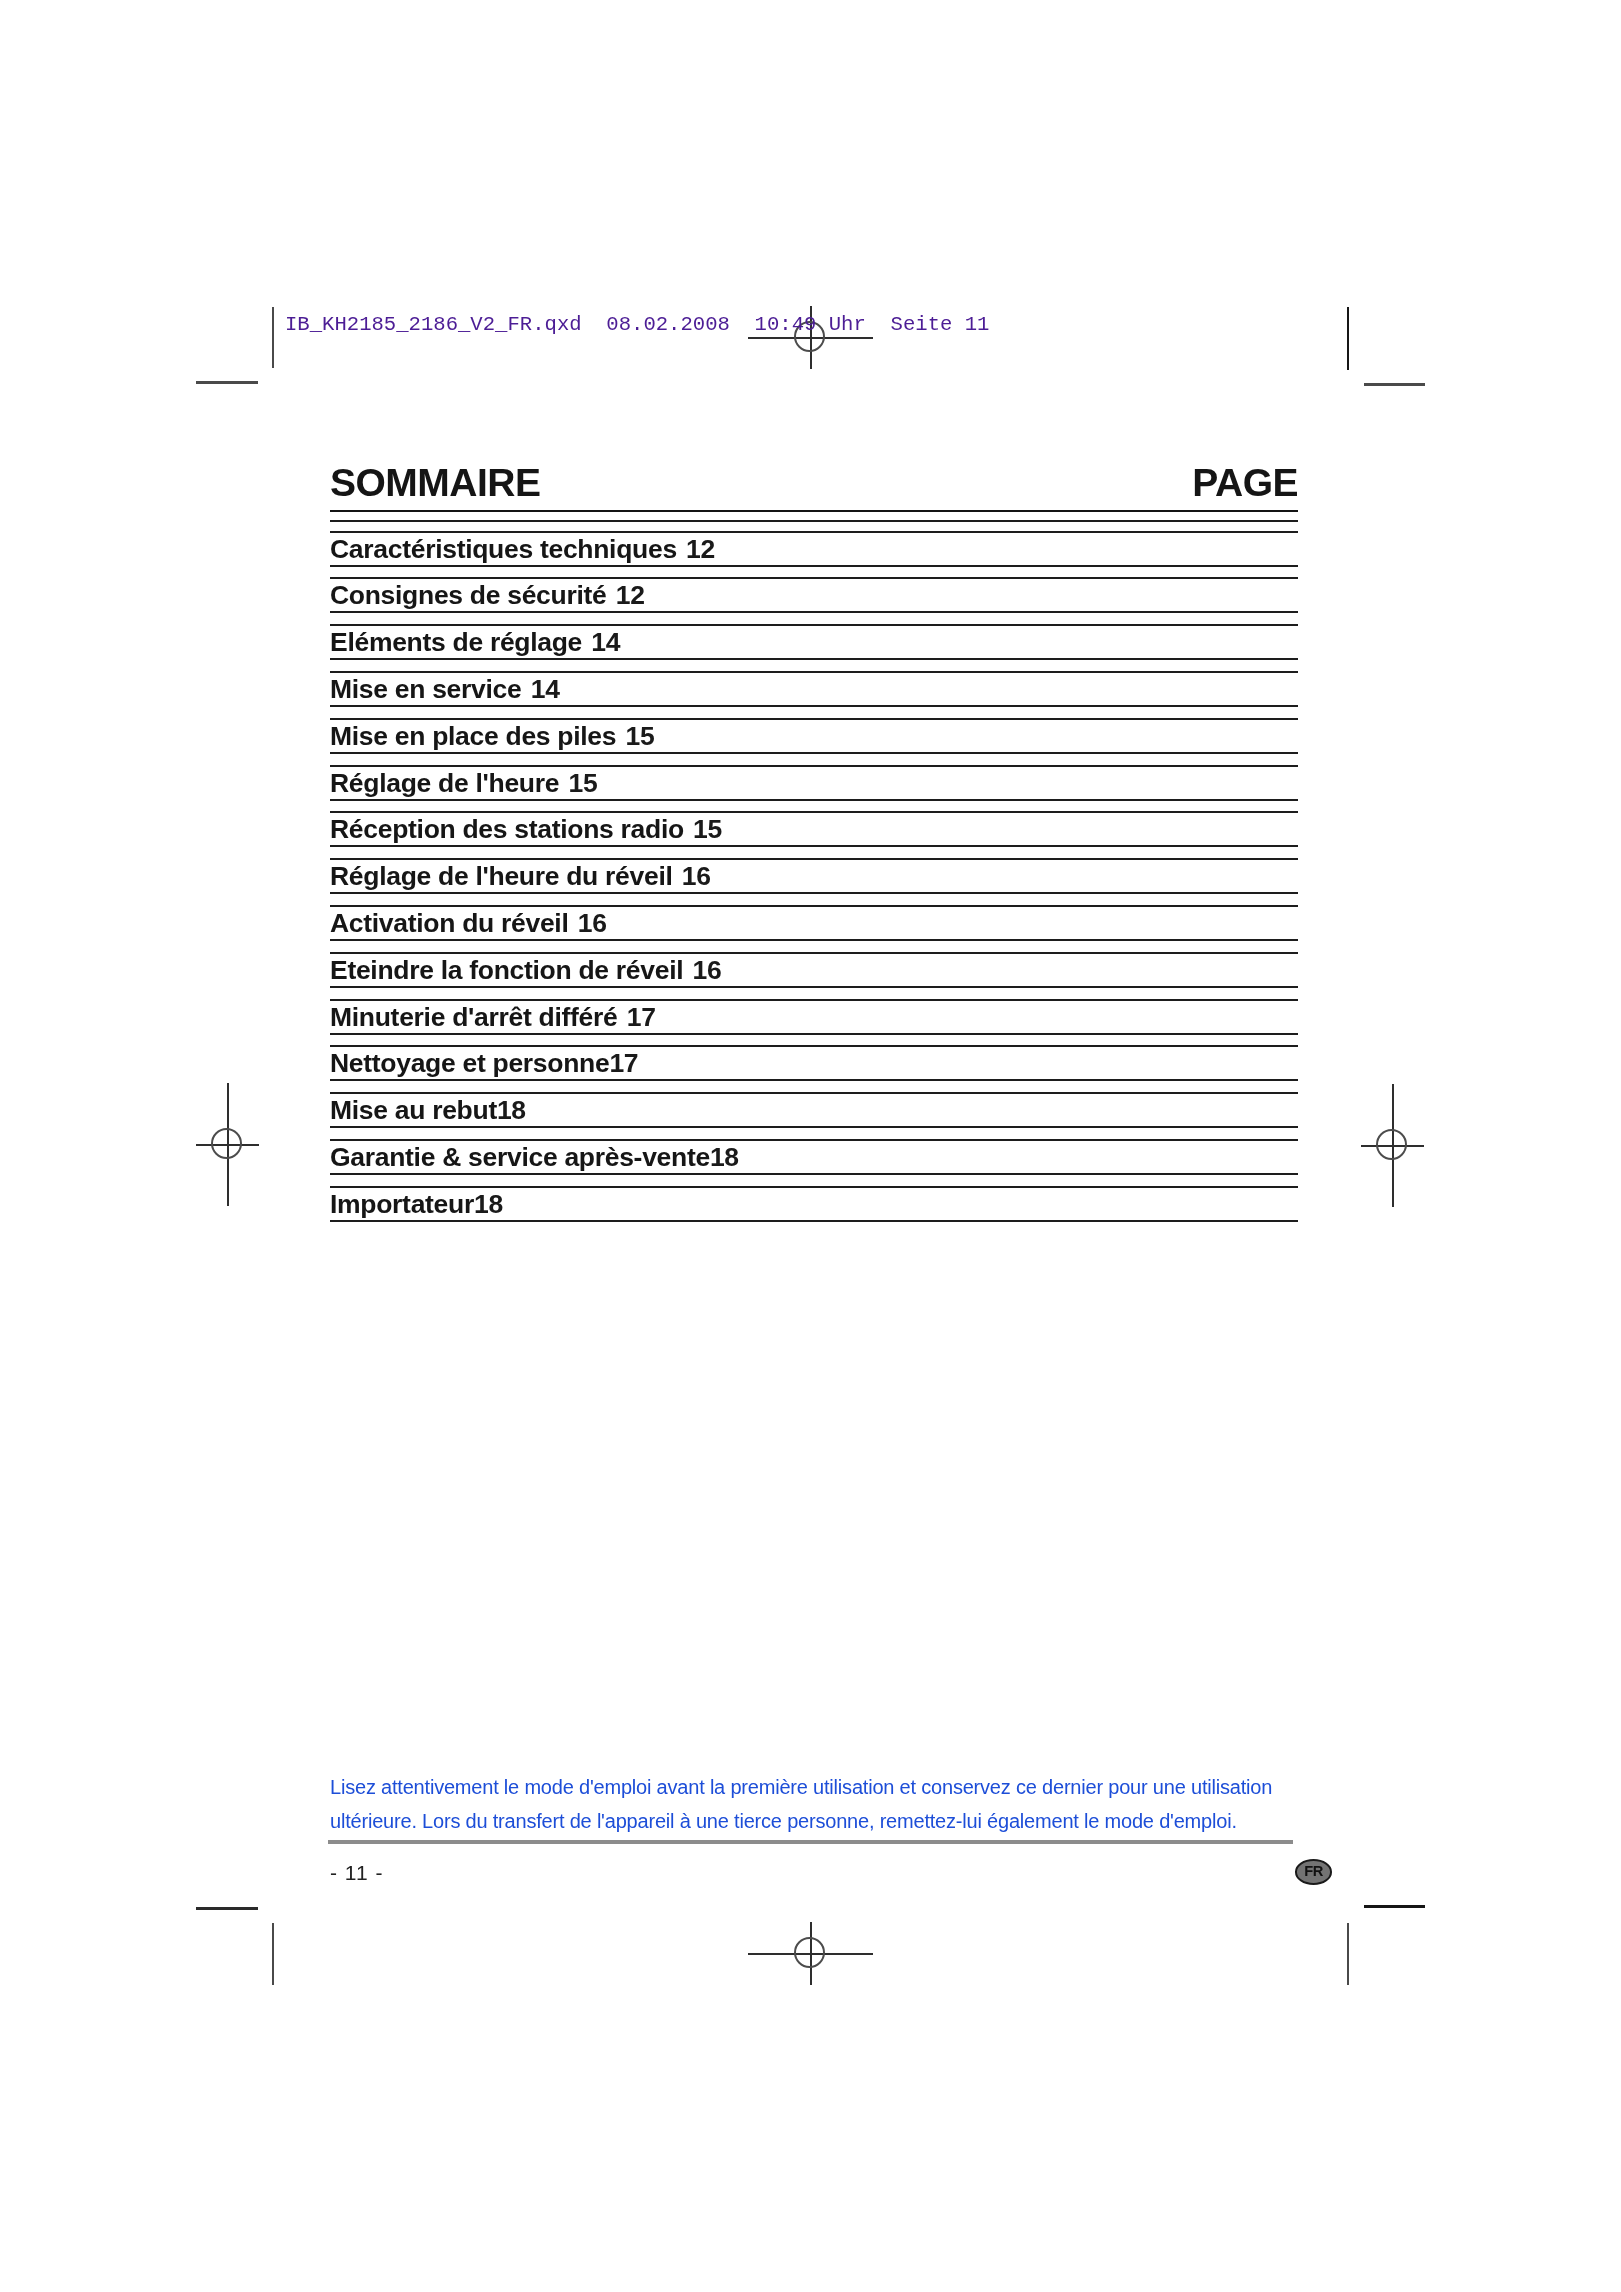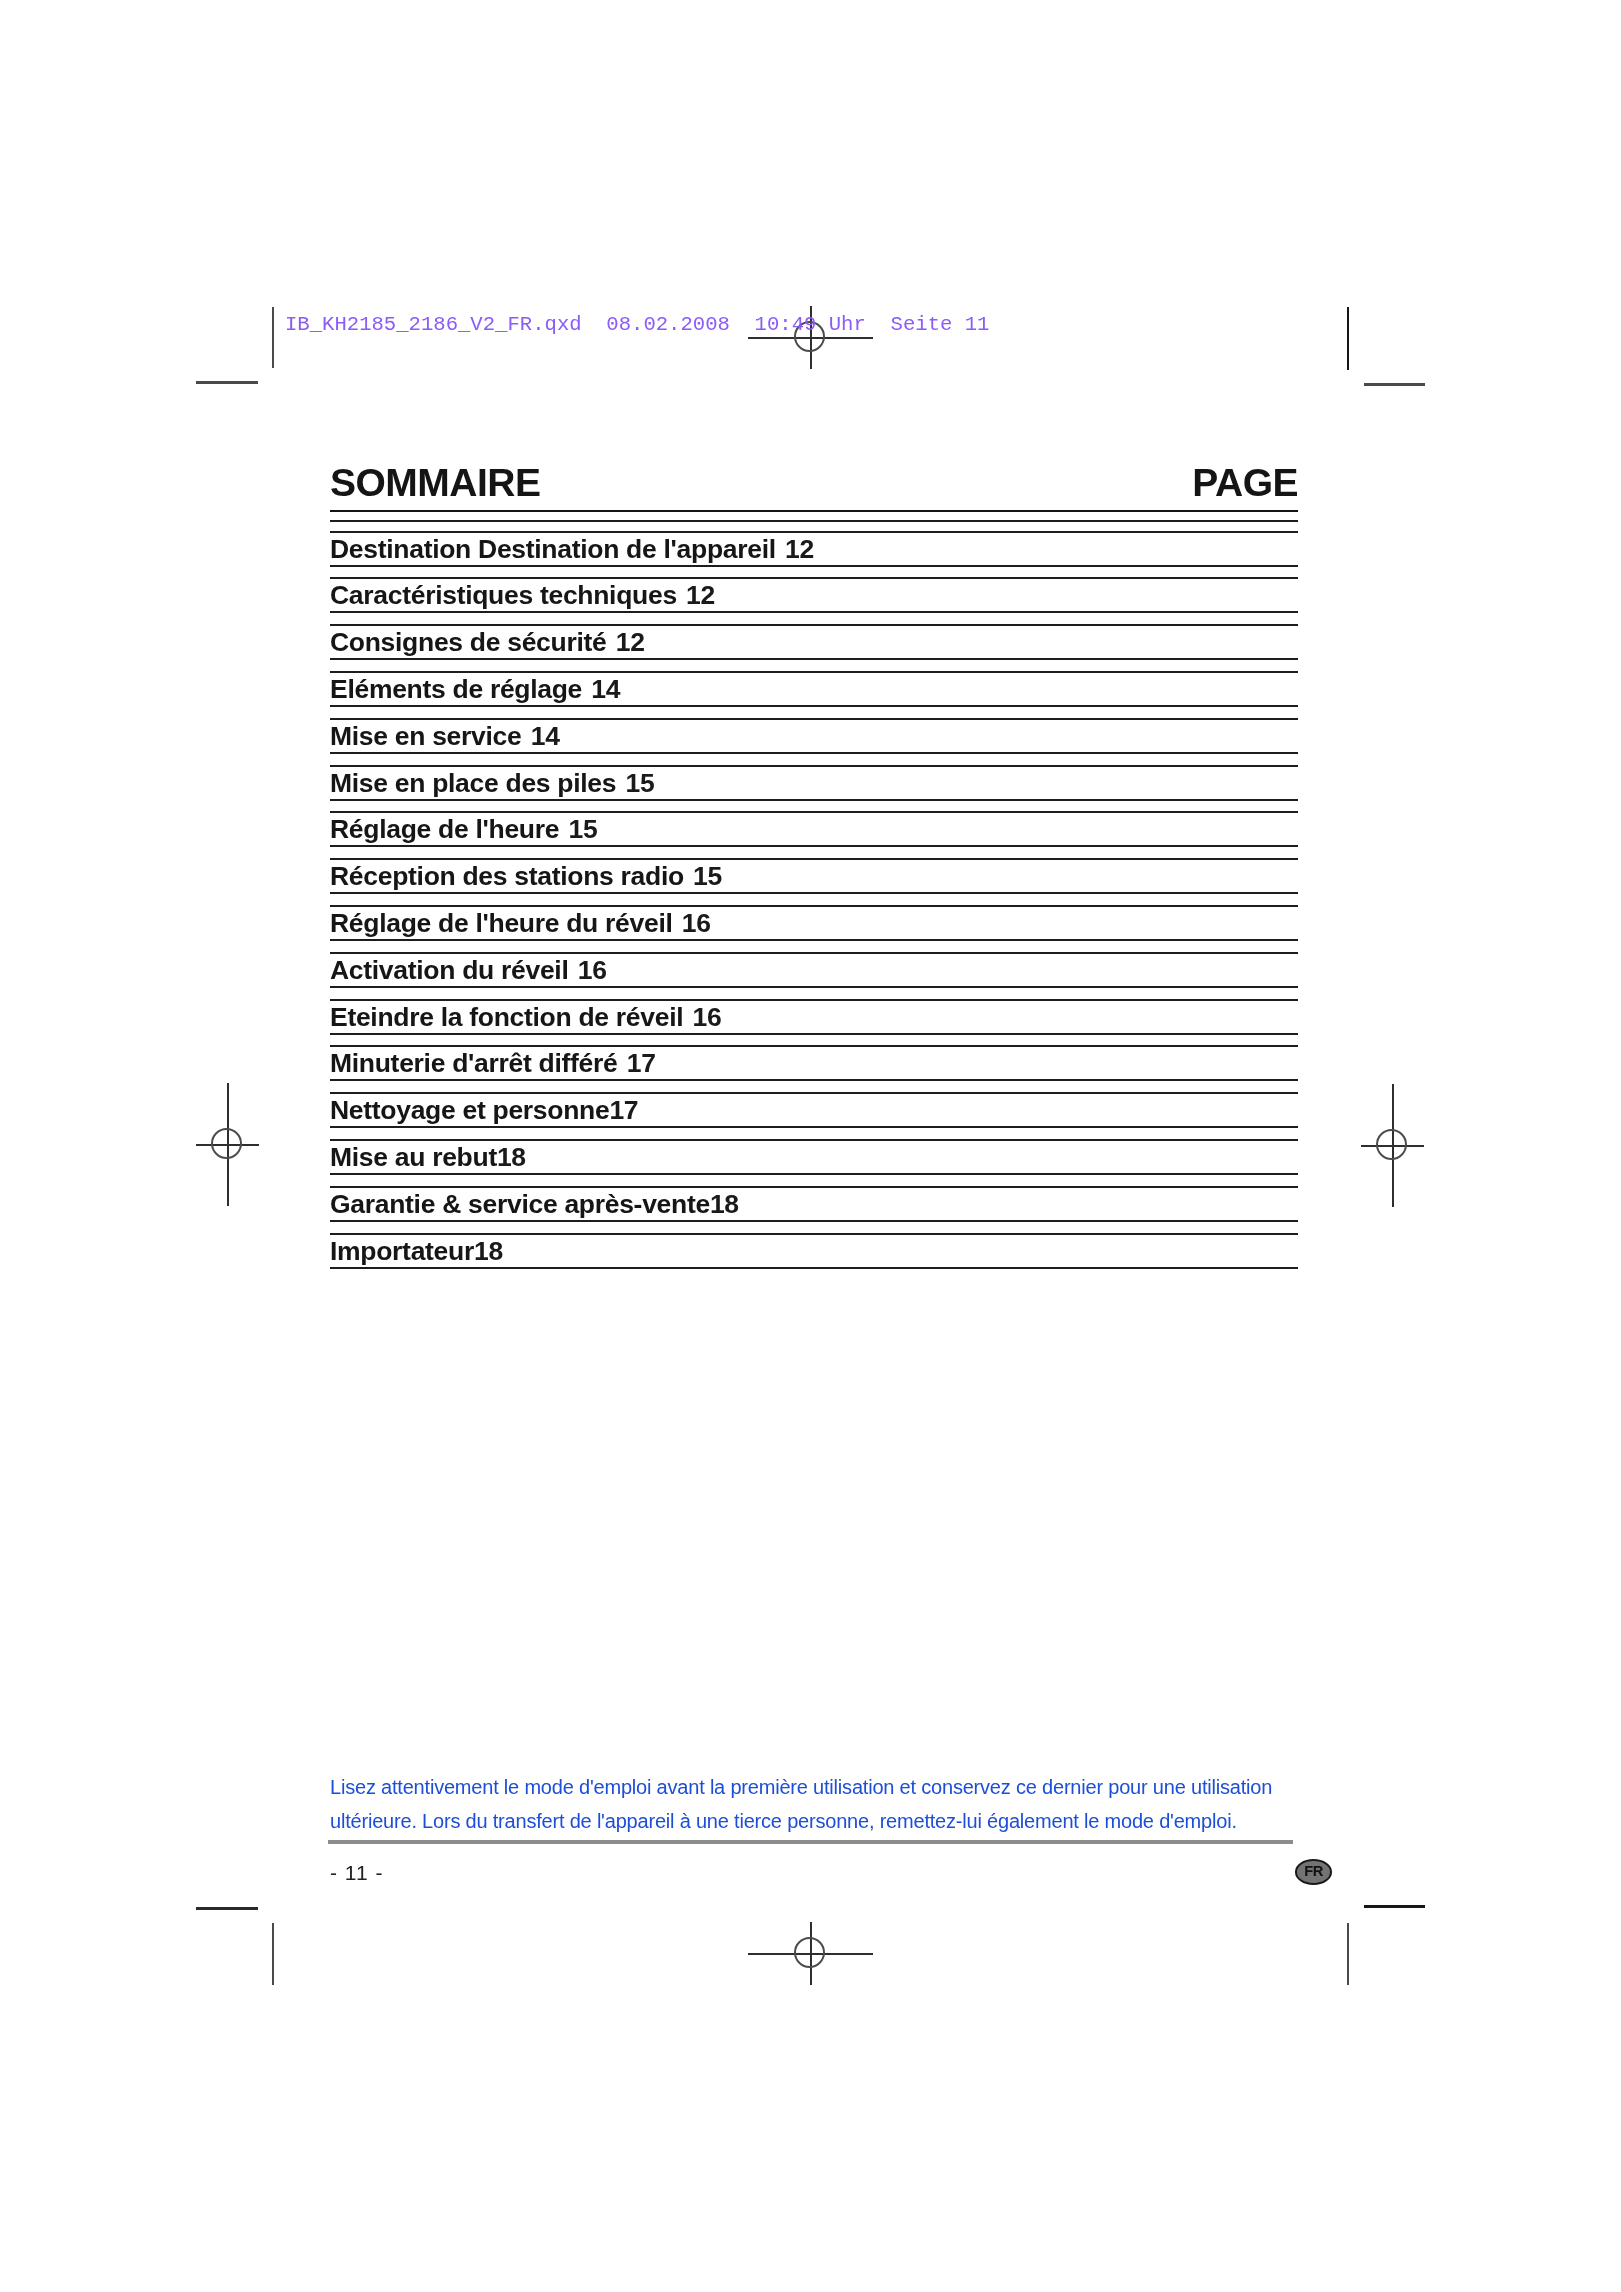--- a/index.html
+++ b/index.html
@@ -9,21 +9,21 @@
     background:#ffffff;
     font-family:"Liberation Sans", sans-serif;
     color:#1a1a1a;
     overflow:hidden;
   }
   
   .job-header{
     position:absolute;left:285px;top:312px;
     font-family:"Liberation Mono", monospace;
     font-size:20.6px;line-height:25.5px;
-    color:#8b5cf6;white-space:pre;
+    color:#4c1d95;white-space:pre;
   }
   
   .cmark{position:absolute;background:#4a4a4a;}
   
   .regmark{position:absolute;width:127px;height:127px;}
   .rm-v{position:absolute;left:63px;width:2px;background:#2e2e2e;}
   .rm-h{position:absolute;top:63px;height:2px;background:#2e2e2e;}
   .regmark.h-long .rm-h{left:1px;width:125px;}
   .regmark.h-long .rm-v{top:32px;height:63px;}
   .regmark.v-long .rm-v{top:2px;height:123px;}
@@ -112,21 +112,20 @@
   <div class="job-header">IB_KH2185_2186_V2_FR.qxd  08.02.2008  10:49 Uhr  Seite 11</div>
 
   <div class="toc">
     <div class="toc-titlebar">
       <span>SOMMAIRE</span>
       <span>PAGE</span>
     </div>
     <div class="toc-title-underline2"></div>
 
     <div class="toc-rows">
-      <div class="toc-row inline"><span>Destination Destination de l'appareil</span><span class="page">12</span></div>
       <div class="toc-row inline"><span>Caractéristiques techniques</span><span class="page">12</span></div>
       <div class="toc-row inline"><span>Consignes de sécurité</span><span class="page">12</span></div>
       <div class="toc-row inline"><span>Eléments de réglage</span><span class="page">14</span></div>
       <div class="toc-row inline"><span>Mise en service</span><span class="page">14</span></div>
       <div class="toc-row inline"><span>Mise en place des piles</span><span class="page">15</span></div>
       <div class="toc-row inline"><span>Réglage de l'heure</span><span class="page">15</span></div>
       <div class="toc-row inline"><span>Réception des stations radio</span><span class="page">15</span></div>
       <div class="toc-row inline"><span>Réglage de l'heure du réveil</span><span class="page">16</span></div>
       <div class="toc-row inline"><span>Activation du réveil</span><span class="page">16</span></div>
       <div class="toc-row inline"><span>Eteindre la fonction de réveil</span><span class="page">16</span></div>

